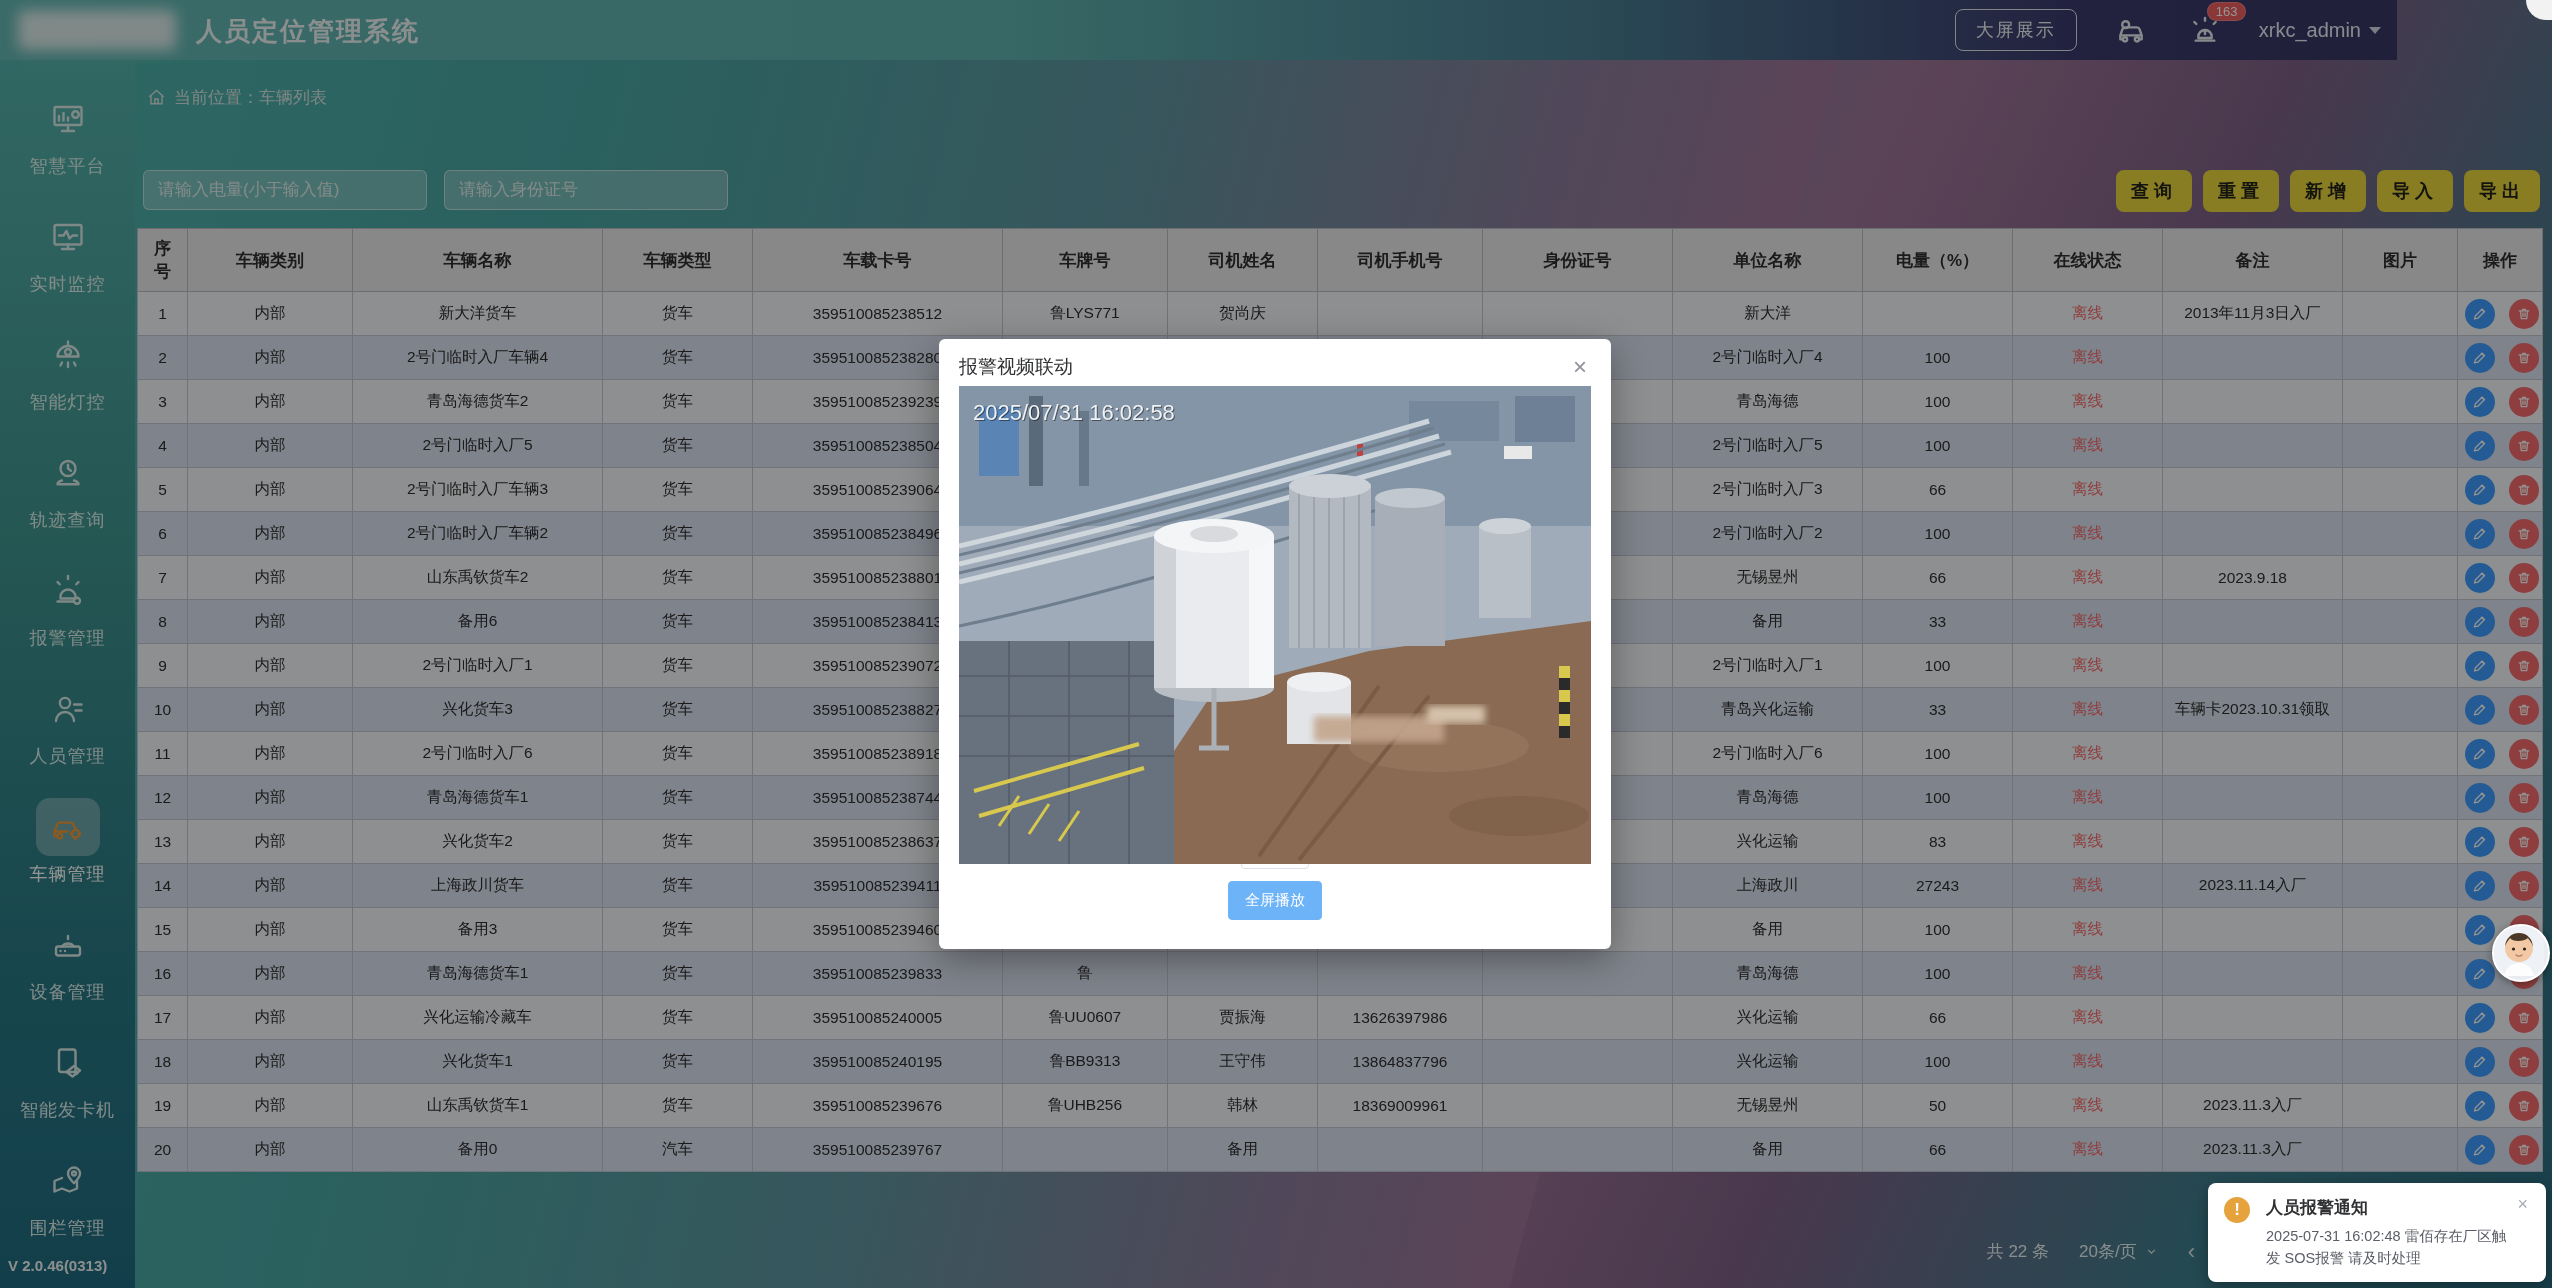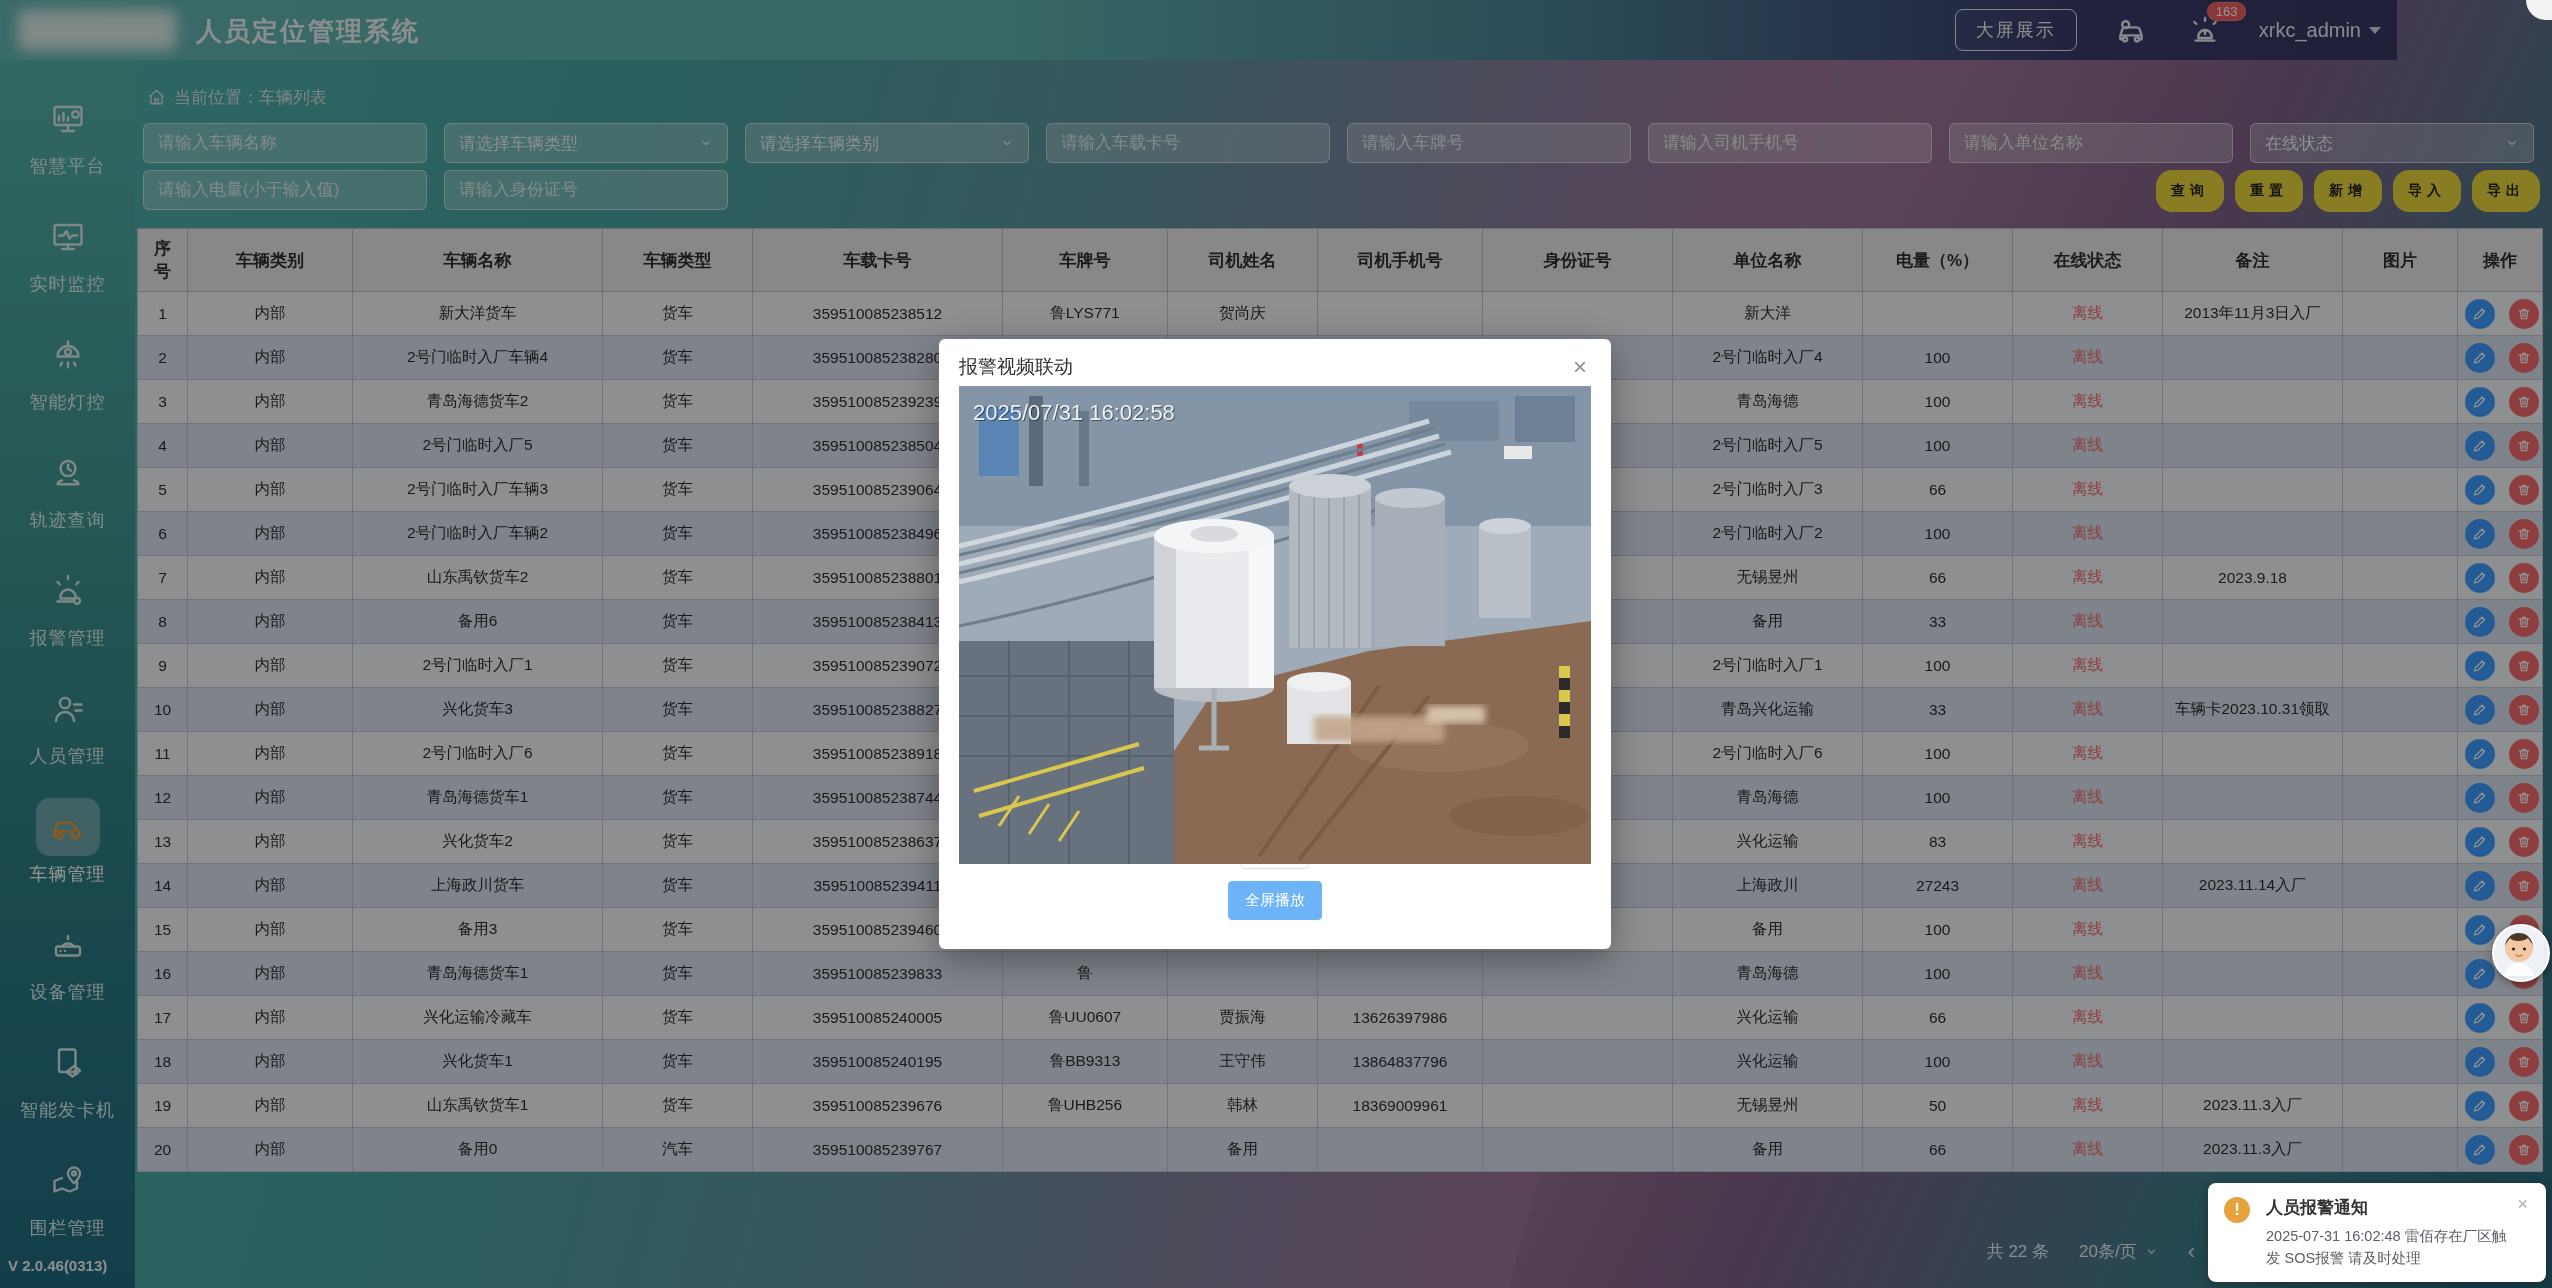--- a/index.html
+++ b/index.html
@@ -42,22 +42,22 @@
   .filters{position:absolute;left:8px;top:63px;display:flex;gap:17px;}
   .filters.r2{top:110px;}
   .f-input,.f-select{width:284px;height:40px;box-sizing:border-box;background:rgba(255,255,255,.25);
       border:1px solid rgba(255,255,255,.5);border-radius:6px;color:#eef6f4;font-size:17px;
       padding:0 14px;display:flex;align-items:center;}
   input.f-input{outline:none;}
   input.f-input::placeholder{color:#e8f2ef;opacity:.95;}
   .f-select{justify-content:space-between;cursor:pointer;}
   .f-select svg{stroke:#e8f2ef;fill:none;stroke-width:2;}
   .actions{position:absolute;right:12px;top:110px;display:flex;gap:11px;}
-  .actions button{height:42px;padding:0 15px;background:#ecd83f;color:#23231a;border:none;border-radius:16px;
-                  font-size:14px;letter-spacing:5px;font-weight:bold;cursor:pointer;font-family:Liberation Mono, monospace;}
+  .actions button{height:42px;padding:0 15px;background:#ecd83f;color:#23231a;border:none;border-radius:8px;
+                  font-size:18px;letter-spacing:5px;font-weight:bold;cursor:pointer;font-family:Liberation Mono, monospace;}
   
   table.grid{position:absolute;left:2px;top:168px;width:2405px;border-collapse:collapse;table-layout:fixed;}
   .grid th{background:#eaeaea;color:#303030;font-size:17px;font-weight:bold;height:34px;
            border:1px solid #b9bfc9;padding:8px;}
   .grid td{height:43px;text-align:center;font-size:15.5px;color:#2f2f2f;border:1px solid #c2c7d0;
            padding:0 2px;overflow:hidden;white-space:nowrap;}
   .grid tbody tr:nth-of-type(odd) td{background:#f5f7f9;}
   .grid tbody tr:nth-of-type(even) td{background:#dbe2f0;}
   .grid td.status{color:#f56c6c;}
   .op-btn{width:30px;height:30px;border-radius:50%;border:none;margin:0 5px;cursor:pointer;
@@ -235,45 +235,20 @@
   </div>
 
   <div class="content">
     <div class="breadcrumb">
       <svg width="19" height="19" viewBox="0 0 24 24">
           <path d="M3 11l9-8 9 8M5 10v10h14V10M10 20v-6h4v6"></path>
         </svg>
       <span>当前位置：车辆列表</span>
     </div>
 
-    <div class="filters">
-      <input class="f-input" placeholder="请输入车辆名称" style="">
-      <div class="f-select">
-          <span>请选择车辆类型</span>
-          <svg width="14" height="14" viewBox="0 0 24 24">
-            <path d="M6 9l6 6 6-6"></path>
-          </svg>
-        </div>
-      <div class="f-select">
-          <span>请选择车辆类别</span>
-          <svg width="14" height="14" viewBox="0 0 24 24">
-            <path d="M6 9l6 6 6-6"></path>
-          </svg>
-        </div>
-      <input class="f-input" placeholder="请输入车载卡号" style="">
-      <input class="f-input" placeholder="请输入车牌号" style="">
-      <input class="f-input" placeholder="请输入司机手机号" style="">
-      <input class="f-input" placeholder="请输入单位名称" style="">
-      <div class="f-select">
-          <span>在线状态</span>
-          <svg width="14" height="14" viewBox="0 0 24 24">
-            <path d="M6 9l6 6 6-6"></path>
-          </svg>
-        </div>
-    </div>
     <div class="filters r2">
       <input class="f-input" placeholder="请输入电量(小于输入值)" style="">
       <input class="f-input" placeholder="请输入身份证号" style="">
     </div>
     <div class="actions">
       <button>查询</button>
       <button>重置</button>
       <button>新增</button>
       <button>导入</button>
       <button>导出</button>

